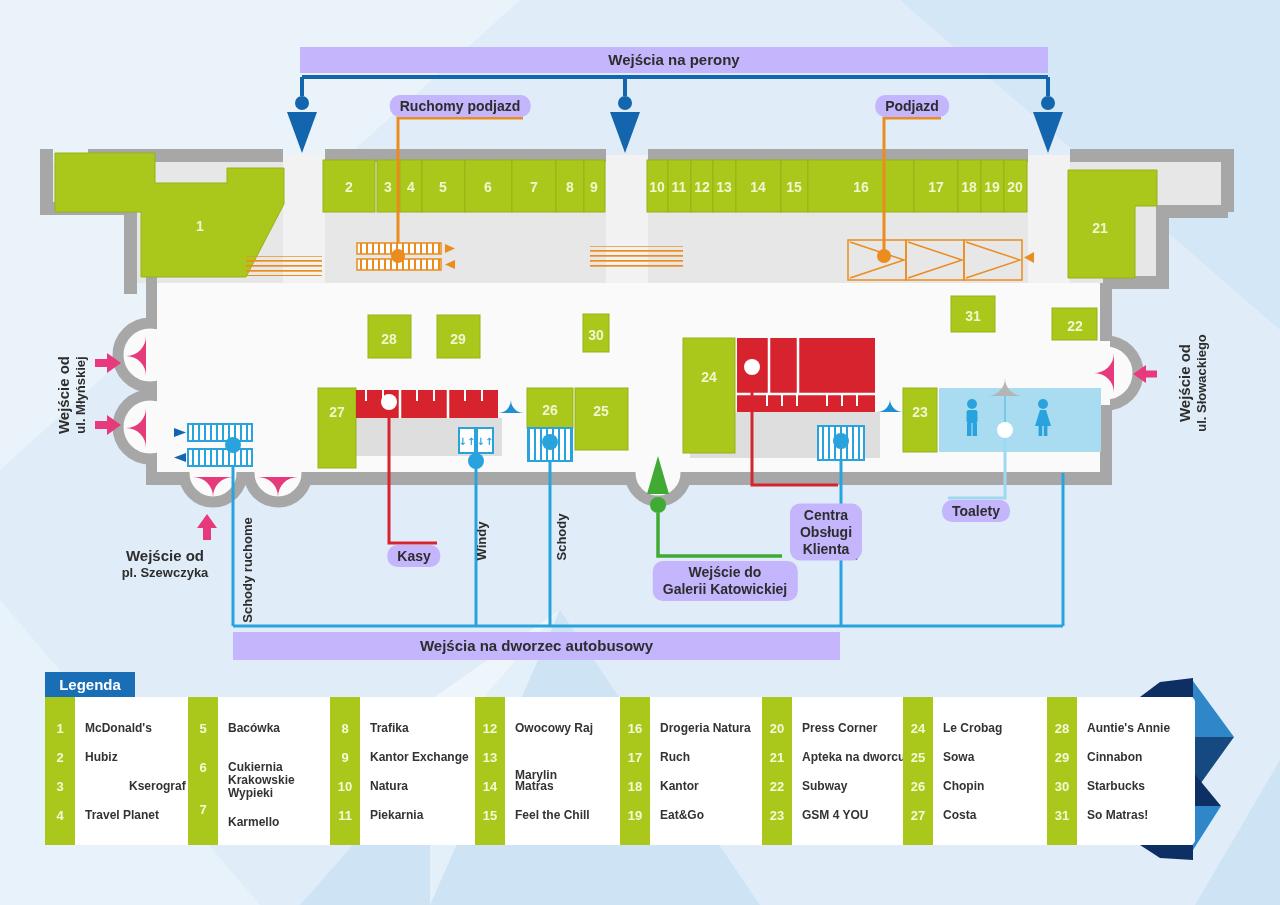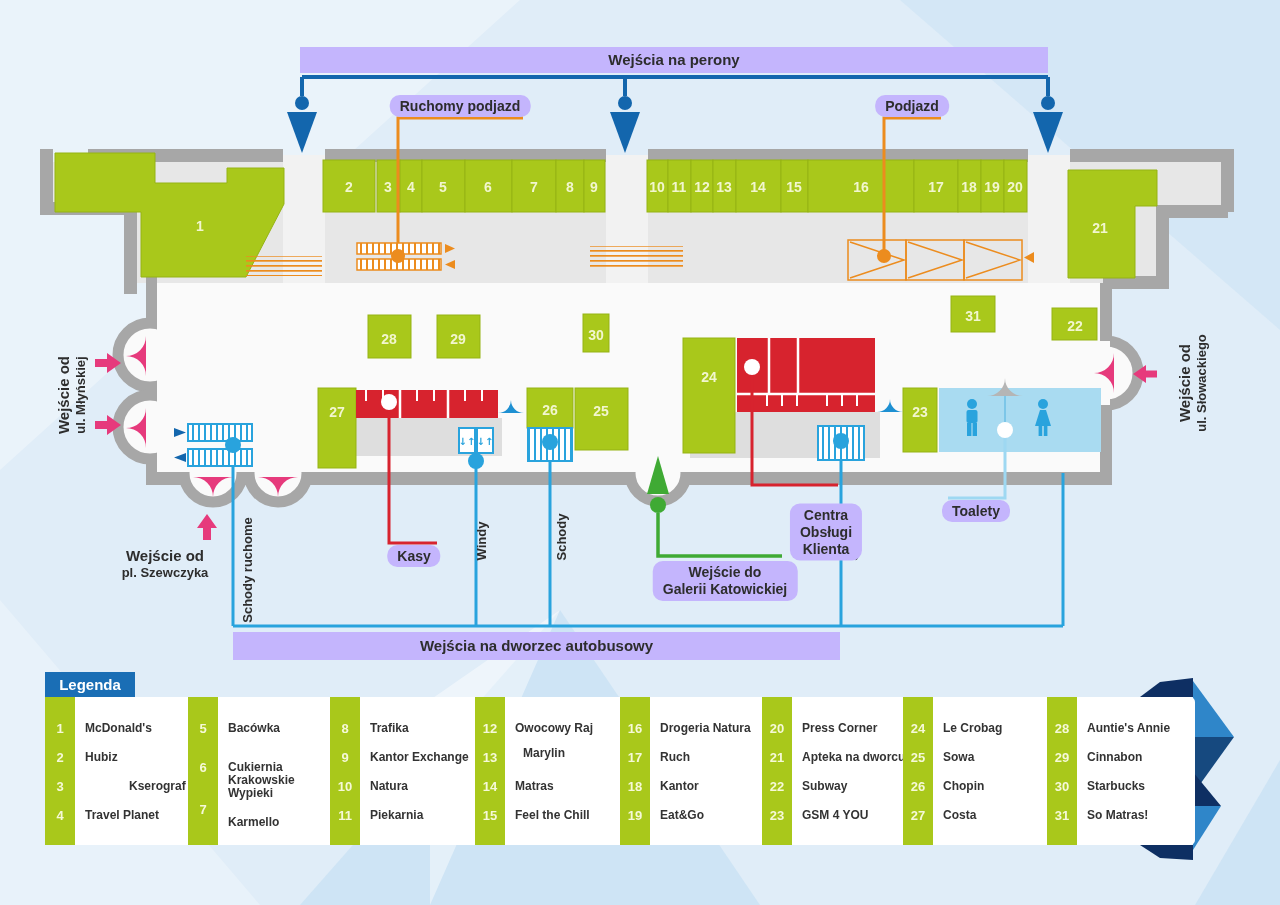--- a/index.html
+++ b/index.html
@@ -367,21 +367,21 @@
       <div class="lnum" style="left: 285px; top: 53px;">9</div>
       <div class="lname" style="left: 325px; top: 54px;">Kantor Exchange</div>
       <div class="lnum" style="left: 285px; top: 82px;">10</div>
       <div class="lname" style="left: 325px; top: 83px;">Natura</div>
       <div class="lnum" style="left: 285px; top: 111px;">11</div>
       <div class="lname" style="left: 325px; top: 112px;">Piekarnia</div>
       <div class="strip" style="left: 430px;"></div>
       <div class="lnum" style="left: 430px; top: 24px;">12</div>
       <div class="lname" style="left: 470px; top: 25px;">Owocowy Raj</div>
       <div class="lnum" style="left: 430px; top: 53px;">13</div>
-      <div class="lname" style="left: 470px; top: 50px; margin-left: 8px;">Marylin</div>
+      <div class="lname" style="left: 470px; top: 72px;">Marylin</div>
       <div class="lnum" style="left: 430px; top: 82px;">14</div>
       <div class="lname" style="left: 470px; top: 83px;">Matras</div>
       <div class="lnum" style="left: 430px; top: 111px;">15</div>
       <div class="lname" style="left: 470px; top: 112px;">Feel the Chill</div>
       <div class="strip" style="left: 575px;"></div>
       <div class="lnum" style="left: 575px; top: 24px;">16</div>
       <div class="lname" style="left: 615px; top: 25px;">Drogeria Natura</div>
       <div class="lnum" style="left: 575px; top: 53px;">17</div>
       <div class="lname" style="left: 615px; top: 54px;">Ruch</div>
       <div class="lnum" style="left: 575px; top: 82px;">18</div>

